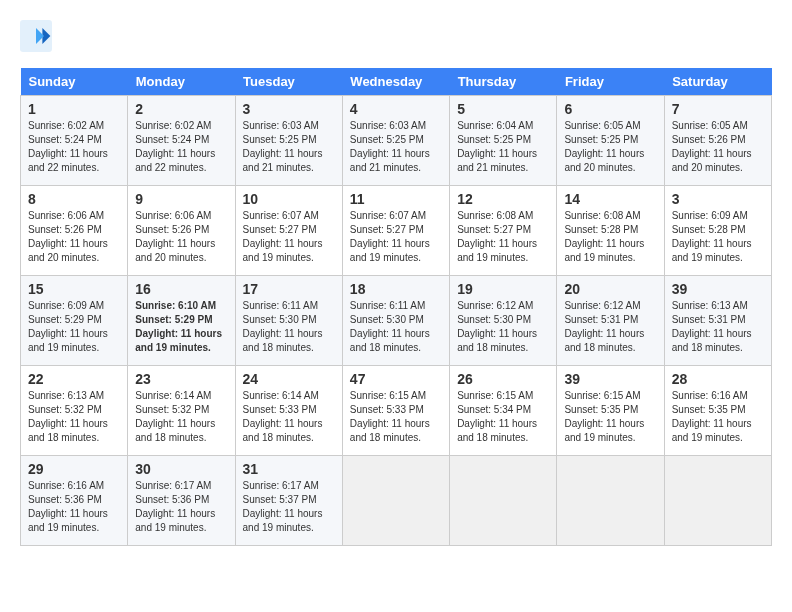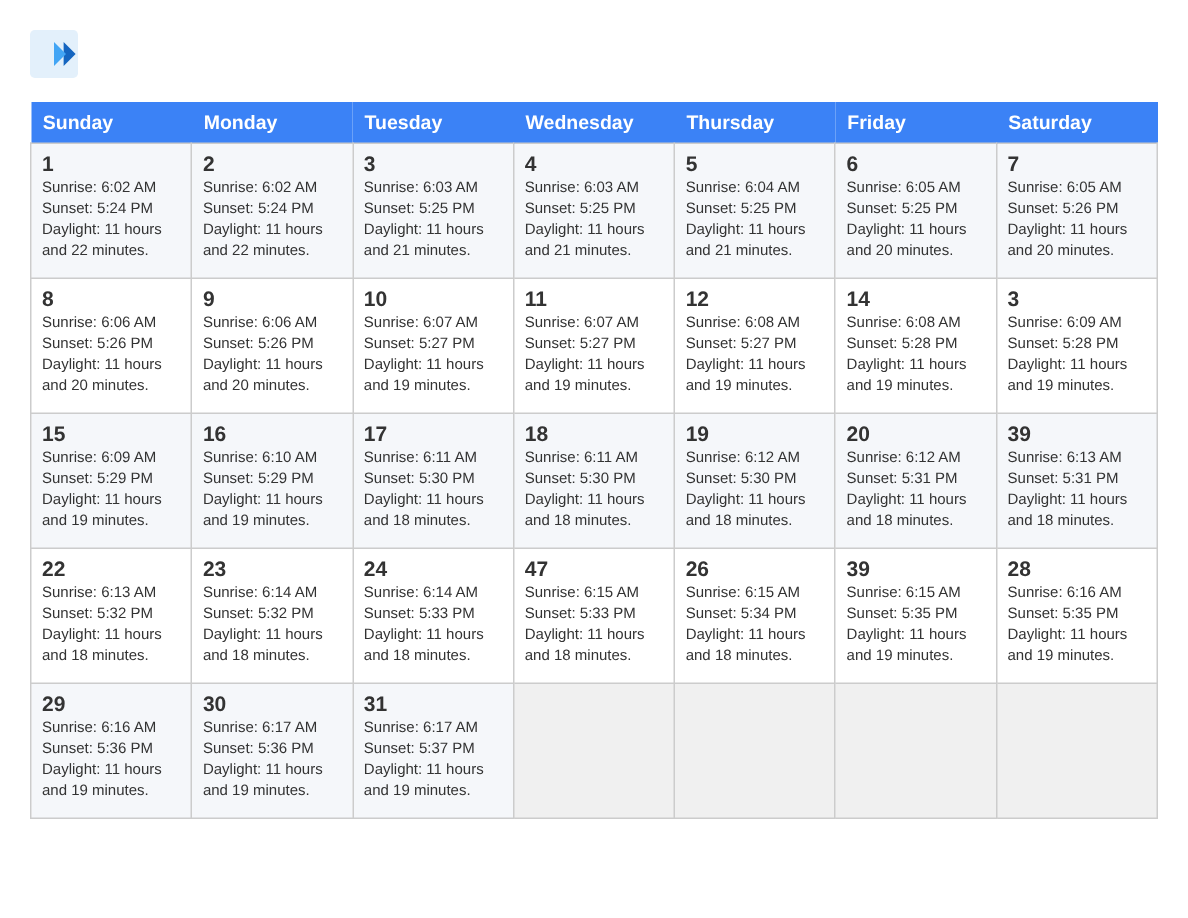--- a/index.html
+++ b/index.html
@@ -228,21 +228,21 @@
       <tr>
         <td>
           <span class="day-num">15</span>
           <div class="day-info" style="white-space: pre-line;">Sunrise: 6:09 AM
 Sunset: 5:29 PM
 Daylight: 11 hours
 and 19 minutes.</div>
         </td>
         <td>
           <span class="day-num">16</span>
-          <div class="day-info" style="white-space: pre-line;">Sunrise: 6:10 AM
+          <div class="day-info" style="white-space: pre-line; font-weight: bold;">Sunrise: 6:10 AM
 Sunset: 5:29 PM
 Daylight: 11 hours
 and 19 minutes.</div>
         </td>
         <td>
           <span class="day-num">17</span>
           <div class="day-info" style="white-space: pre-line;">Sunrise: 6:11 AM
 Sunset: 5:30 PM
 Daylight: 11 hours
 and 18 minutes.</div>

